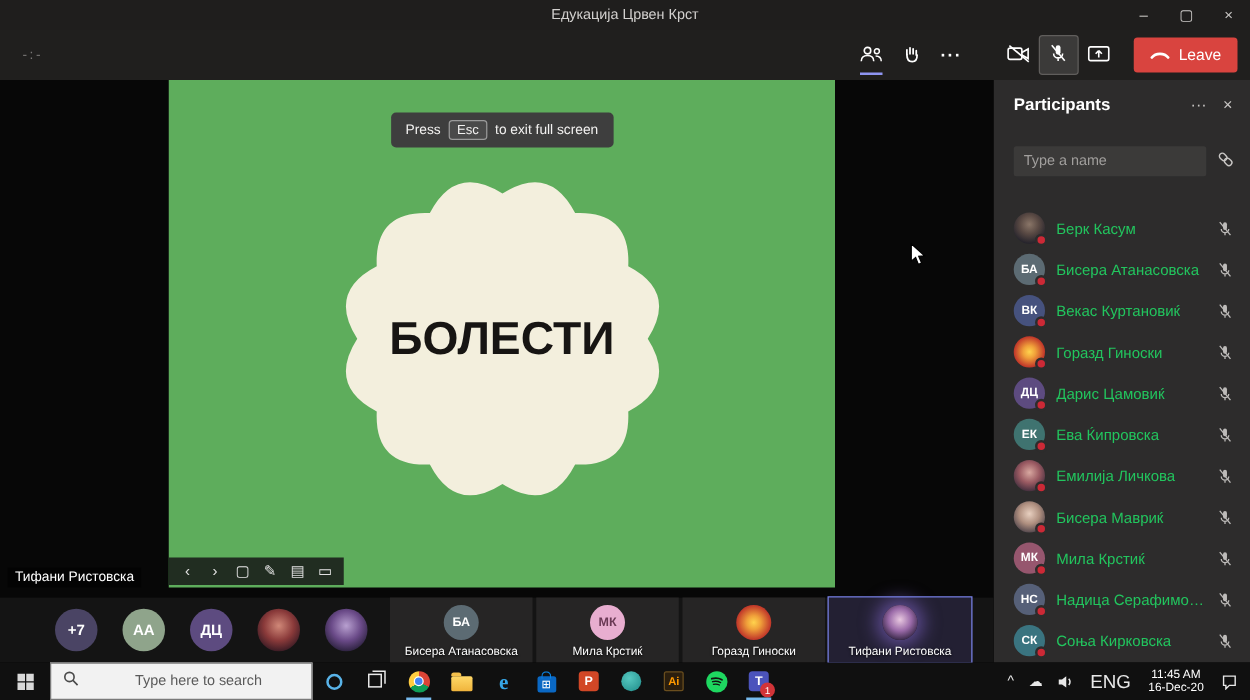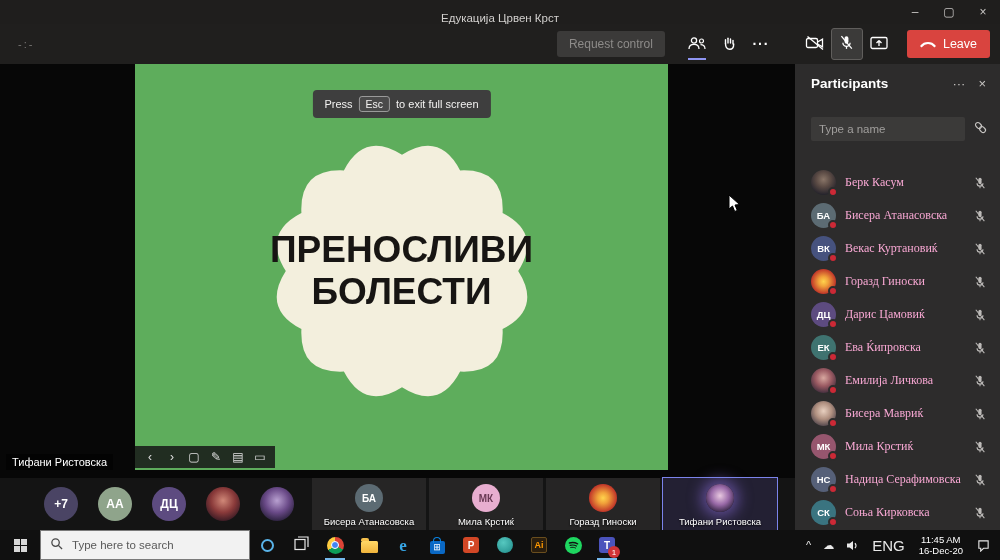--- a/index.html
+++ b/index.html
@@ -1,21 +1,21 @@
 <!DOCTYPE html>
 <html><head>
 <meta charset="utf-8">
 <style>
   html,body{margin:0;padding:0;}
   body{position:relative;width:1000px;height:560px;background:#000;overflow:hidden;
        font-family:"Liberation Sans",sans-serif;-webkit-user-select:none;}
 
   
   .titlebar{position:absolute;top:0;left:0;right:0;height:24px;background:#1f1e1d;
-            display:flex;align-items:flex-end;justify-content:center;color:#d2d0ce;font-size:11.5px;}
+            display:flex;align-items:center;justify-content:center;color:#d2d0ce;font-size:11.5px;}
   .win-controls{position:absolute;right:0;top:0;height:24px;display:flex;}
   .win-btn{width:34px;height:24px;display:flex;align-items:center;justify-content:center;
            color:#c8c6c4;font-size:12px;background:none;border:none;}
 
   
   .callbar{position:absolute;top:24px;left:0;right:0;height:40px;background:#201f1e;
            display:flex;align-items:center;padding:0 10px 0 18px;box-sizing:border-box;}
   .call-timer{color:#797775;font-size:11px;letter-spacing:2px;}
   .spacer{flex:1;}
   .btn-request{background:#3b3a39;color:#8d8b89;font-size:12px;height:26px;padding:0 12px;
@@ -58,21 +58,21 @@
   .panel-search-row{display:flex;align-items:center;gap:8px;padding:1px 12px 6px 16px;}
   .panel-search{flex:1;height:24px;background:#3b3a39;border:none;border-radius:2px;color:#fff;
                 font-size:11.5px;padding:0 8px;min-width:0;}
   .panel-search::placeholder{color:#a19f9d;}
   .plist{flex:1;overflow:hidden;padding-top:4px;}
   .prow{display:flex;align-items:center;gap:9px;height:33px;padding:0 13px 0 16px;}
   .pavatar{width:25px;height:25px;border-radius:50%;position:relative;display:flex;align-items:center;
            justify-content:center;color:#fff;font-size:9.5px;font-weight:bold;flex:none;}
   .presence{position:absolute;right:-2px;bottom:-2px;width:10px;height:10px;border-radius:50%;
             background:#cc2936;border:2px solid #2d2c2c;box-sizing:border-box;}
-  .pname{flex:1;color:#f9a8d4;font-size:12px;white-space:nowrap;overflow:hidden;text-overflow:ellipsis;font-family:Liberation Serif, serif;}
+  .pname{flex:1;color:#22c55e;font-size:12px;white-space:nowrap;overflow:hidden;text-overflow:ellipsis;}
   .pmic{flex:none;display:flex;align-items:center;}
 
   
   .filmstrip{position:absolute;left:0;top:478px;width:795px;height:52px;background:#141414;
              display:flex;align-items:center;}
   .bubbles{display:flex;gap:20px;margin-left:44px;margin-right:18px;}
   .bubble{width:34px;height:34px;border-radius:50%;display:flex;align-items:center;justify-content:center;
           color:#fff;font-size:12px;font-weight:bold;flex:none;}
   .tiles{display:flex;gap:3px;}
   .tile{width:114px;height:52px;position:relative;background:#262525;display:flex;align-items:center;
@@ -85,21 +85,21 @@
   .tile.active .tile-avatar{box-shadow:0 0 14px 5px rgba(140,110,220,.55);}
 
   
   .taskbar{position:absolute;left:0;bottom:0;width:1000px;height:30px;background:#101010;
            display:flex;align-items:stretch;}
   .start-btn{width:40px;display:flex;align-items:center;justify-content:center;background:none;border:none;}
   .win-logo{display:grid;grid-template-columns:6px 6px;grid-template-rows:6px 6px;gap:1px;}
   .win-logo i{background:#d8d8d8;}
   .tsearch{width:210px;background:#f2f2f2;display:flex;align-items:center;gap:7px;padding:0 9px;
            border:1px solid #7a7a7a;box-sizing:border-box;}
-  .tsearch input{border:none;background:transparent;font-size:11.5px;color:#3a3a3a;width:100%;outline:none;}
+  .tsearch input{border:none;background:transparent;font-size:11.5px;color:#3a3a3a;width:100%;outline:none;margin-left:36px;}
   .tsearch input::placeholder{color:#5a5a5a;}
   .tbtn{width:34px;display:flex;align-items:center;justify-content:center;background:none;border:none;position:relative;}
   .tbtn.running::after{content:"";position:absolute;left:7px;right:7px;bottom:0;height:2px;background:#76b9ed;}
   .ic-chrome{width:17px;height:17px;border-radius:50%;position:relative;
              background:conic-gradient(#db4437 0 33%,#0f9d58 0 66%,#ffcd40 0 100%);}
   .ic-chrome::after{content:"";position:absolute;inset:4.5px;background:#4285f4;border-radius:50%;border:1.5px solid #fff;}
   .ic-folder{width:17px;height:12px;background:linear-gradient(#ffd867,#f0b43c);border-radius:1.5px;position:relative;margin-top:3px;}
   .ic-folder::before{content:"";position:absolute;top:-3px;left:0;width:8px;height:3px;background:#f5c04c;border-radius:2px 2px 0 0;}
   .ic-edge{color:#36a5e5;font-size:17px;font-weight:bold;font-family:"Liberation Serif",serif;line-height:1;}
   .ic-store{width:15px;height:13px;background:#0a68c4;border-radius:2px;position:relative;margin-top:4px;
@@ -131,21 +131,20 @@
   <div class="win-controls">
     <button class="win-btn">–</button>
     <button class="win-btn">▢</button>
     <button class="win-btn">×</button>
   </div>
 </div>
 
 <div class="callbar">
   <span class="call-timer">-:-</span>
   <span class="spacer"></span>
-  <button class="btn-request">Request control</button>
   <button class="icon-btn active">
     <span>
       <svg width="20" height="14" viewBox="0 0 20 14" fill="none" stroke="#fff" stroke-width="1.3">
         <circle cx="7" cy="4.5" r="2.6"></circle>
           <path d="M2 13c0-3 2.2-4.6 5-4.6s5 1.6 5 4.6"></path>
         <circle cx="14.5" cy="5" r="2" stroke-width="1.2"></circle>
           <path d="M13.5 8.7c2.6 0 4.5 1.5 4.5 4.3" stroke-width="1.2"></path>
       </svg>
     </span>
   </button>
@@ -206,21 +205,20 @@
       <span>to exit full screen</span>
     </div>
     <div class="badge-wrap">
       <svg class="badge-svg" viewBox="0 0 400 400">
         <path fill="#f3efdd" d="M340,200 Q369,245.3 321.2,270 Q323.7,323.7 270,321.2 Q245.3,369 200,340
           Q154.7,369 130,321.2 Q76.3,323.7 78.8,270 Q31,245.3 60,200 Q31,154.7 78.8,130
           Q76.3,76.3 130,78.8 Q154.7,31 200,60 Q245.3,31 270,78.8 Q323.7,76.3 321.2,130
           Q369,154.7 340,200 Z"></path>
       </svg>
       <div class="badge-text">
-        <span>ПРЕНОСЛИВИ</span>
         <span>БОЛЕСТИ</span>
       </div>
     </div>
     <div class="slide-toolbar">
       <button class="slide-tool">‹</button>
       <button class="slide-tool">›</button>
       <button class="slide-tool">▢</button>
       <button class="slide-tool">✎</button>
       <button class="slide-tool">▤</button>
       <button class="slide-tool">▭</button>

